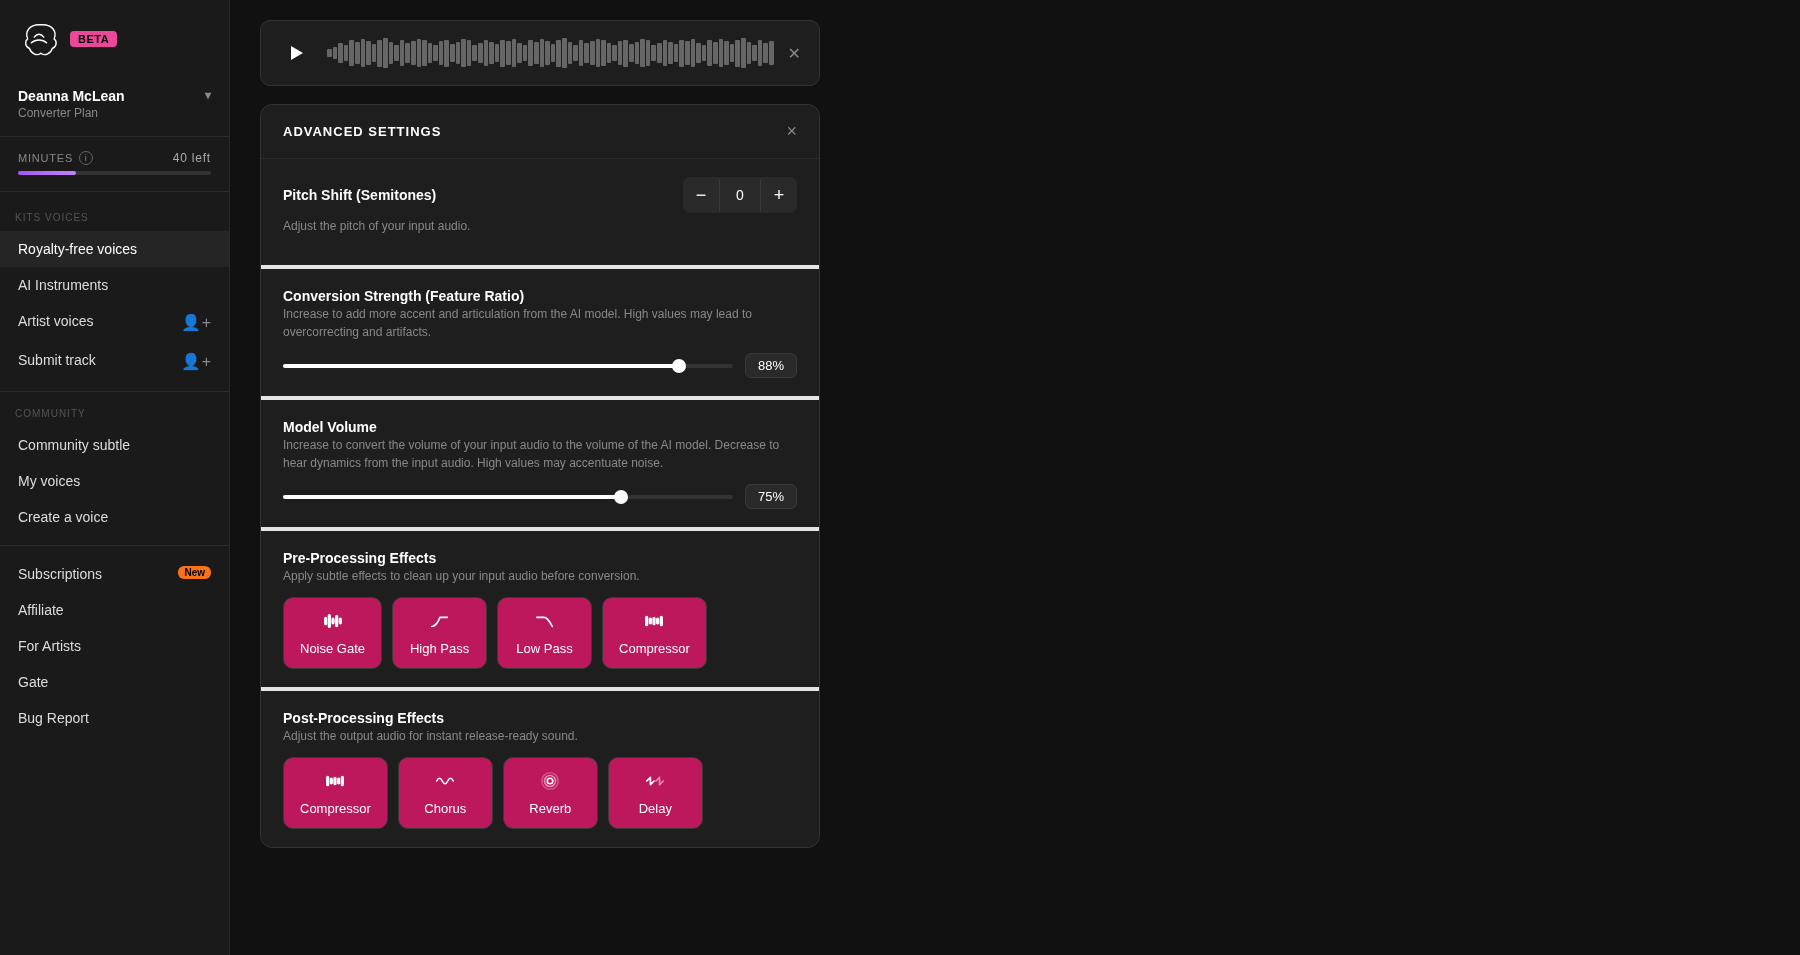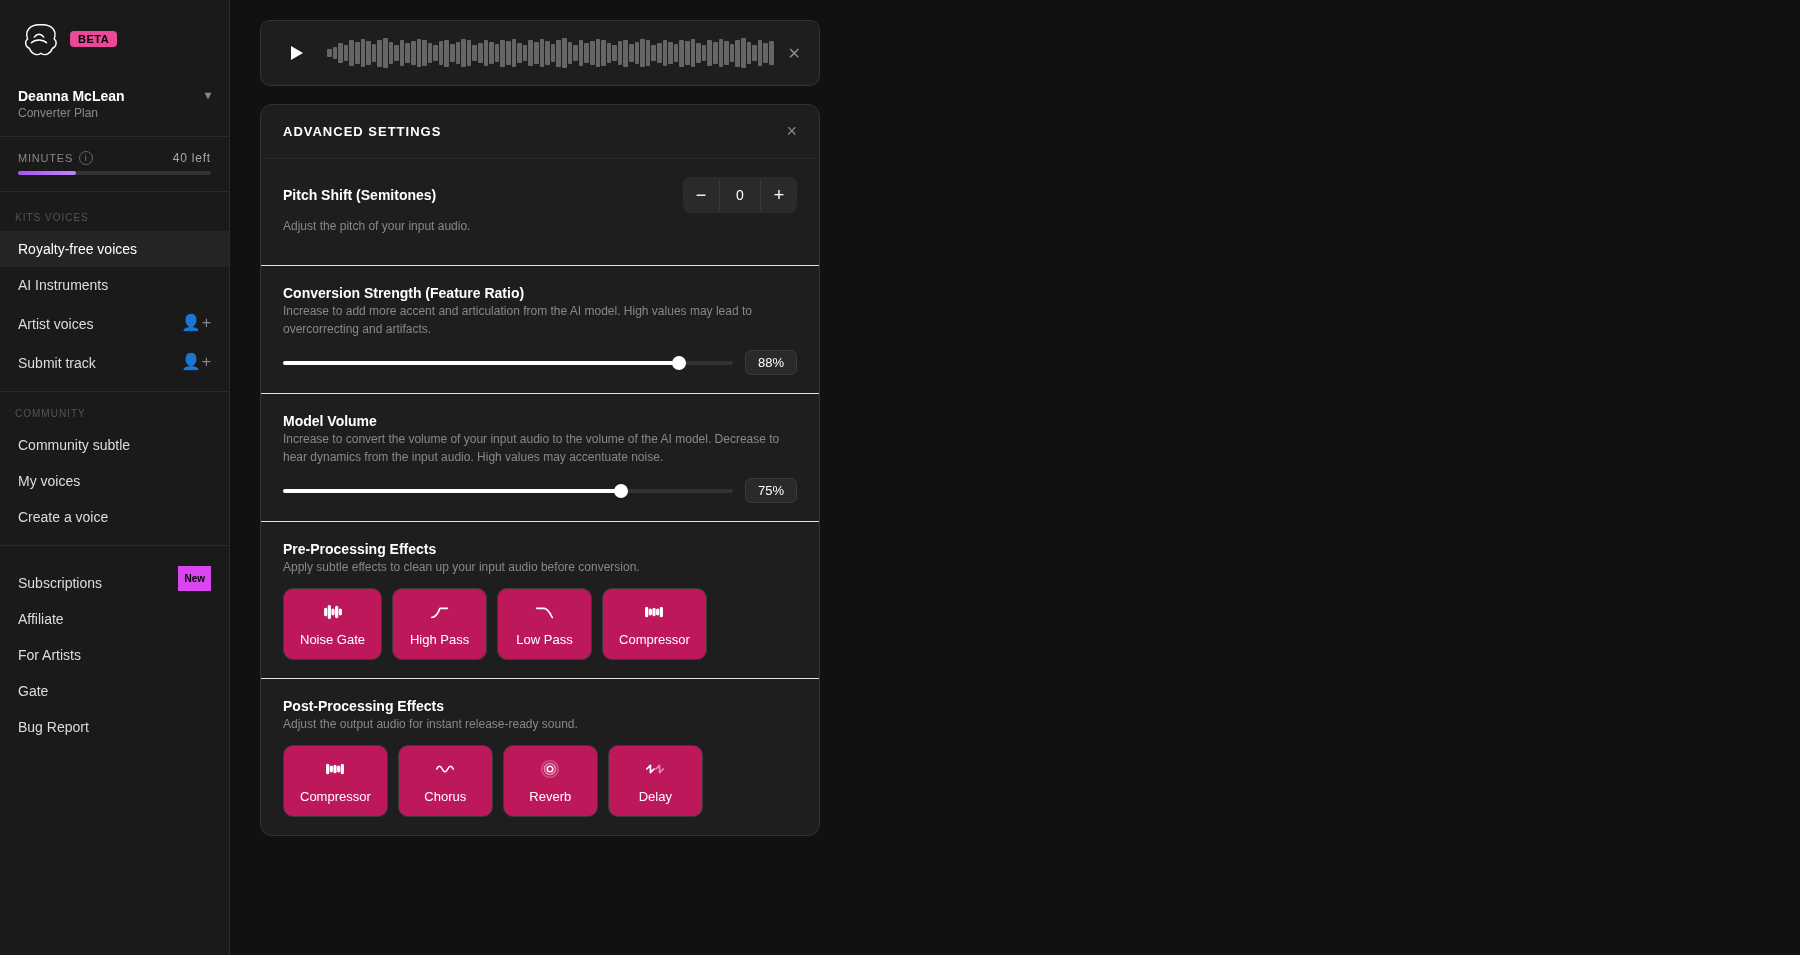--- a/index.html
+++ b/index.html
@@ -102,42 +102,42 @@
     }
     .sidebar-section-label {
       font-size: 10px;
       color: #555;
       letter-spacing: 1px;
       padding: 0 18px 8px 15px;
       margin-top: 6px;
     }
     .sidebar-item {
       display: flex;
-      align-items: flex-end;
+      align-items: flex-start;
       padding: 10px 18px;
       font-size: 14px;
       color: #ddd;
       cursor: pointer;
       border-radius: 0;
       position: relative;
       justify-content: space-between;
     }
     .sidebar-item.active { color: #fff; background: #252525; }
     .sidebar-item-left {
       display: flex;
       align-items: center;
       gap: 8px;
     }
     .new-badge {
-      background: #d946ef;
+      background: #f97316;
       color: #000;
       font-size: 10px;
       font-weight: 700;
-      padding: 7px 6px;
-      border-radius: 0;
+      padding: 1px 6px;
+      border-radius: 6px;
     }
     .sidebar-divider {
       height: 1px;
       background: #2a2a2a;
       margin: 10px 0;
     }
 
     
     .main {
       flex: 1;
@@ -224,21 +224,21 @@
       cursor: pointer;
       font-size: 18px;
     }
 
     .panel-body {
       padding: 0;
     }
 
     .setting-row {
       padding: 18px 22px;
-      border-bottom: 1px solid #e5e5e5;
+      border-bottom: 4px solid #e5e5e5;
     }
     .setting-row:last-child {
       border-bottom: none;
     }
     .setting-header {
       display: flex;
       align-items: center;
       justify-content: space-between;
       margin-bottom: 4px;
     }

